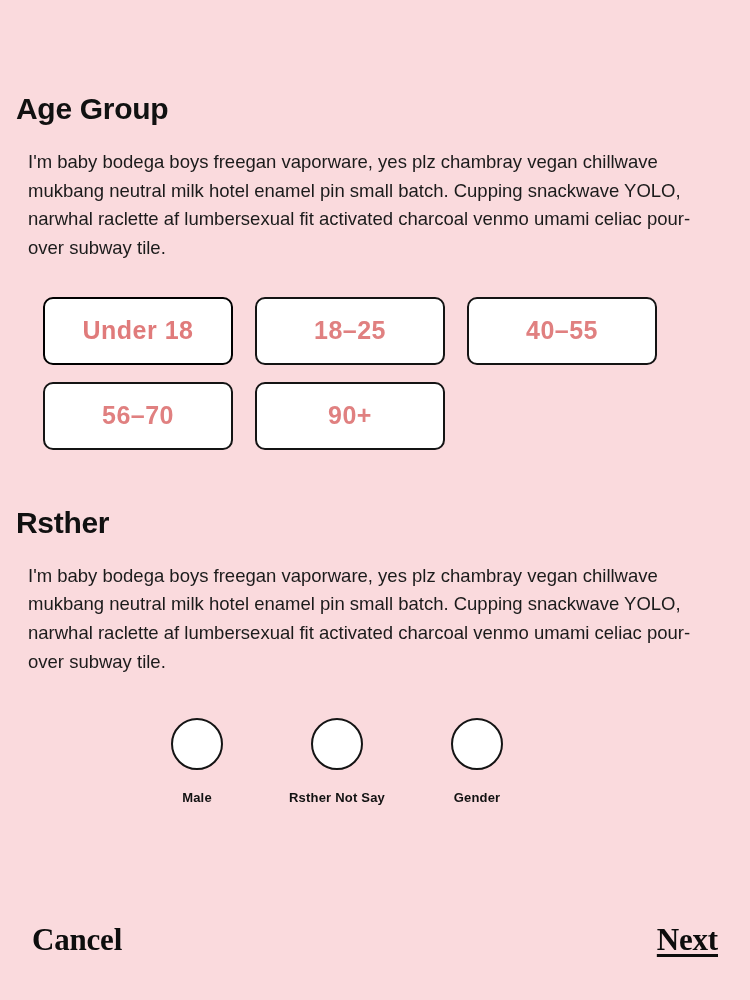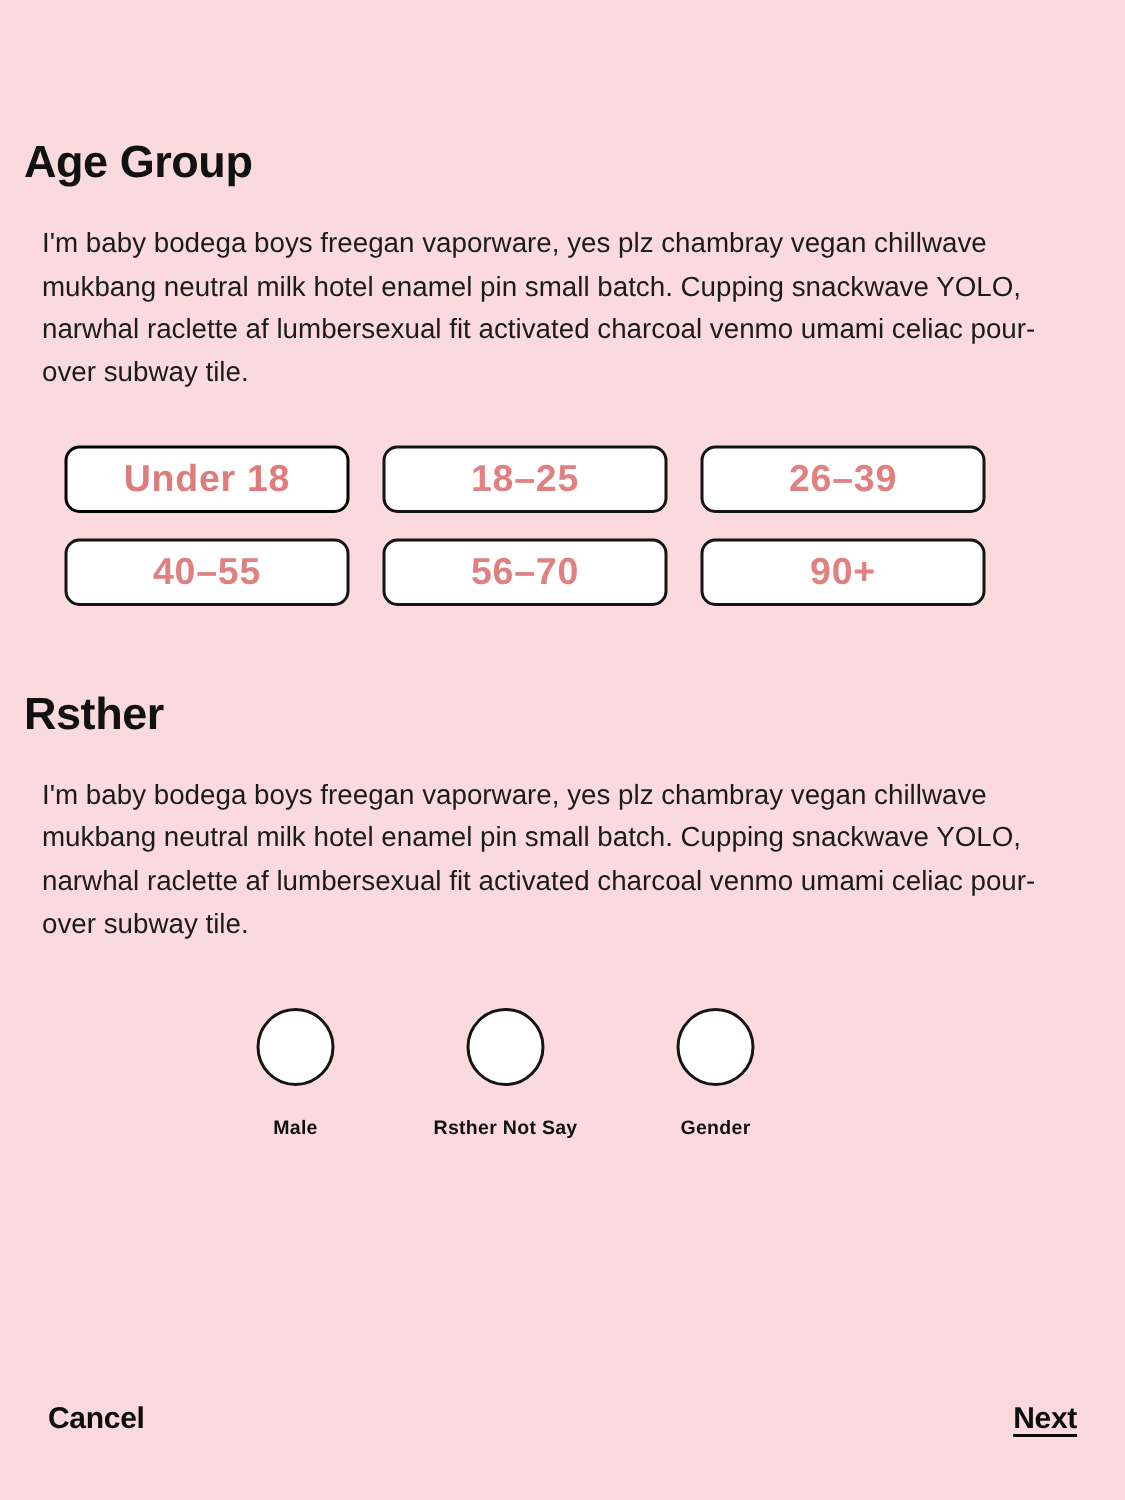--- a/index.html
+++ b/index.html
@@ -39,21 +39,21 @@
   .options-grid {
     margin-top: 34px;
     display: flex;
     flex-wrap: wrap;
     gap: 17px 22px;
     width: 662px;
     margin-left: 27px;
   }
   .option-chip {
     width: 190px;
-    height: 45px;
+    height: 68px;
     box-sizing: border-box;
     background: #ffffff;
     border: 2px solid #141414;
     border-radius: 10px;
     display: flex;
     align-items: center;
     justify-content: center;
     font-size: 25px;
     font-weight: bold;
     color: #e08080;
@@ -99,30 +99,30 @@
   .footer {
     position: absolute;
     left: 32px;
     right: 32px;
     bottom: 42px;
     display: flex;
     align-items: center;
     justify-content: space-between;
   }
   .footer-action {
-    font-size: 20px;
+    font-size: 31px;
     font-weight: bold;
     color: #0d0d0d;
     letter-spacing: -0.2px;
     cursor: pointer;
     user-select: none;
     background: none;
     border: none;
     padding: 0;
-    font-family: Liberation Sans, sans-serif;
+    font-family: Liberation Serif, serif;
   }
   .footer-action.underlined {
     text-decoration: underline;
     text-underline-offset: 4px;
   }
 </style>
 </head>
 <body>
 
 <div class="page">
@@ -130,23 +130,20 @@
   <h1 class="section-title" id="age-title">Age Group</h1>
 
   <p class="section-desc">I'm baby bodega boys freegan vaporware, yes plz chambray vegan chillwave mukbang neutral milk hotel enamel pin small batch. Cupping snackwave YOLO, narwhal raclette af lumbersexual fit activated charcoal venmo umami celiac pour-over subway tile.</p>
 
   <div class="options-grid">
     <div class="option-chip selected">
       <span>Under 18</span>
     </div>
     <div class="option-chip">
       <span>18–25</span>
-    </div>
-    <div class="option-chip">
-      <span>26–39</span>
     </div>
     <div class="option-chip">
       <span>40–55</span>
     </div>
     <div class="option-chip">
       <span>56–70</span>
     </div>
     <div class="option-chip">
       <span>90+</span>
     </div>

